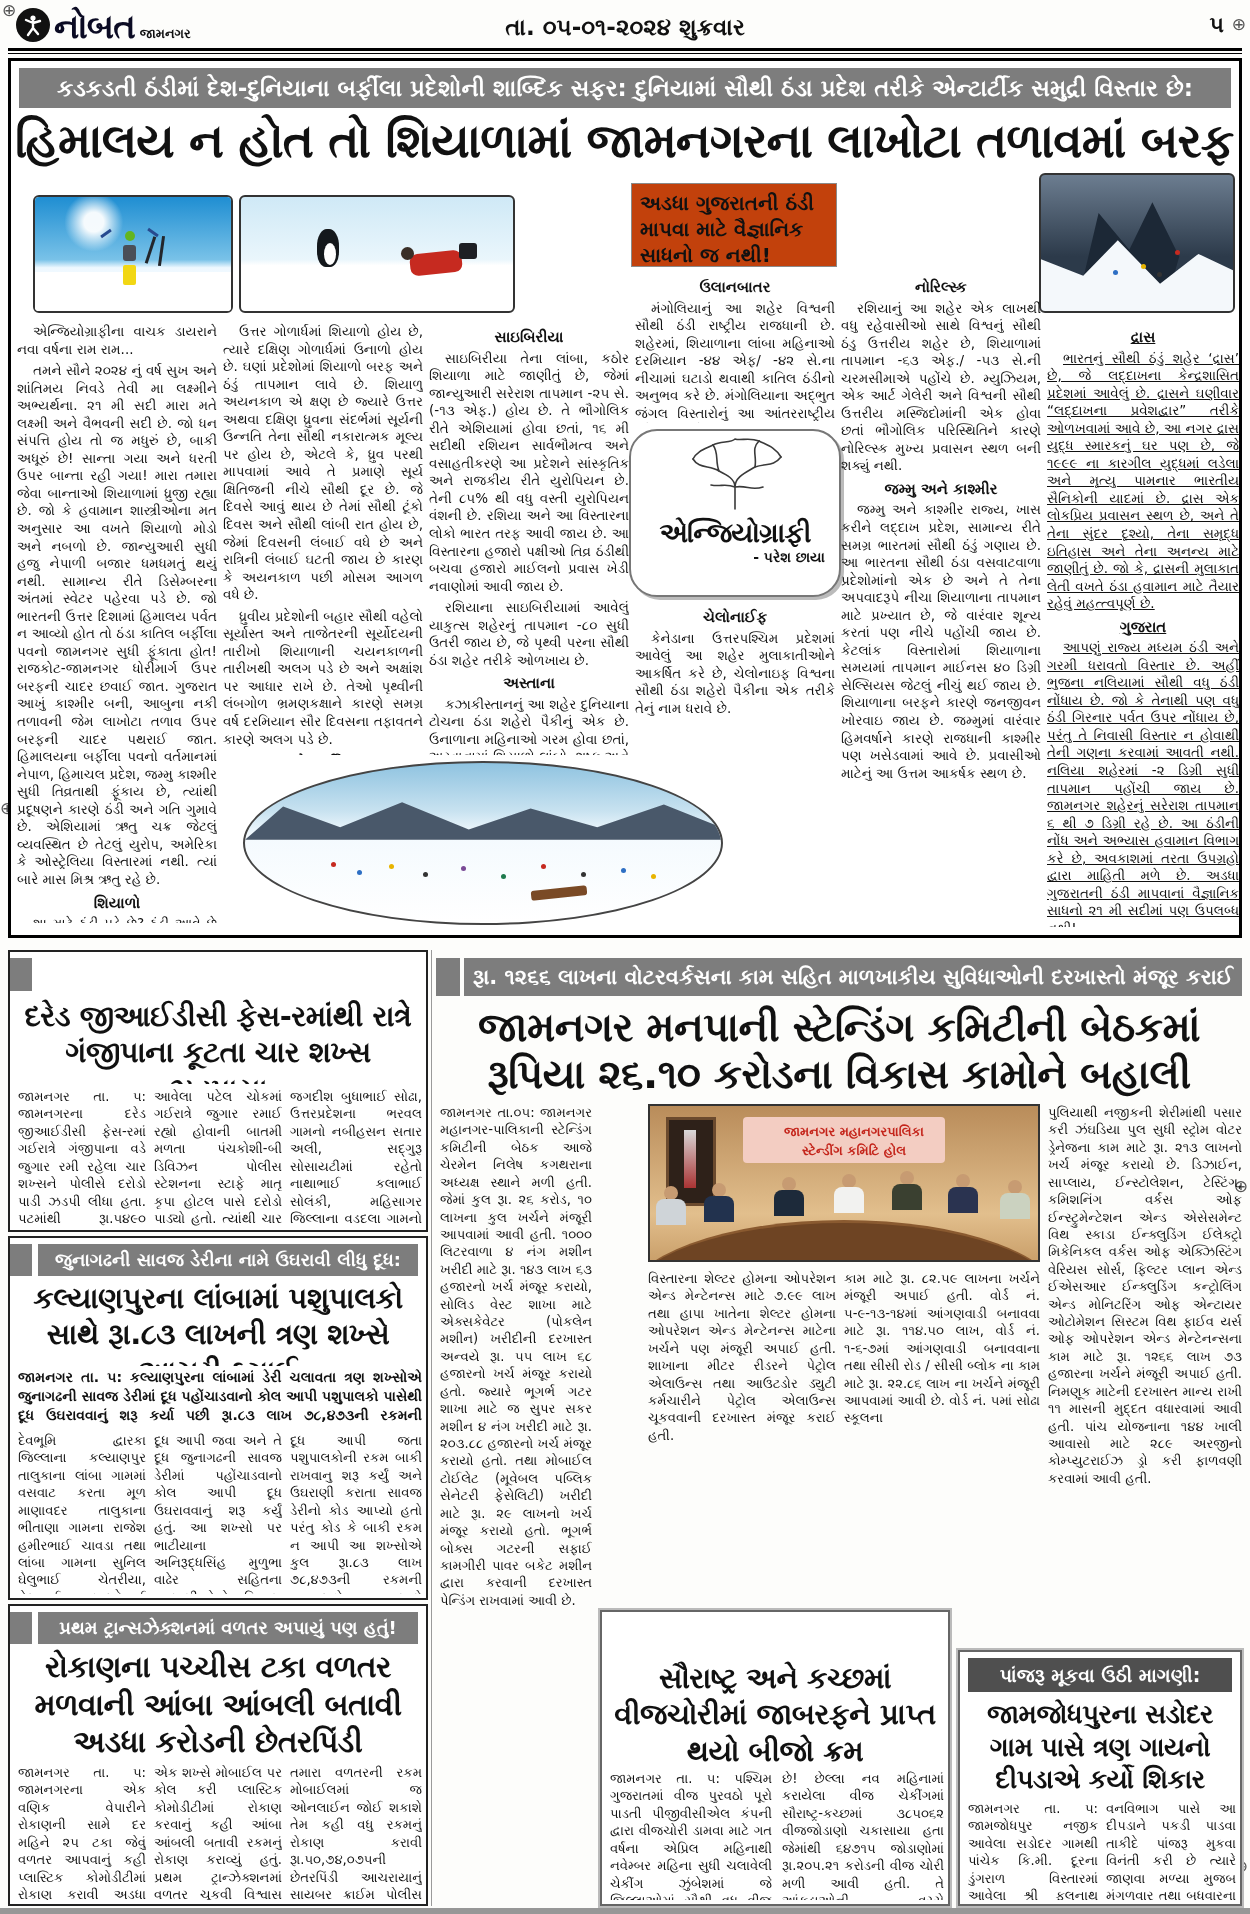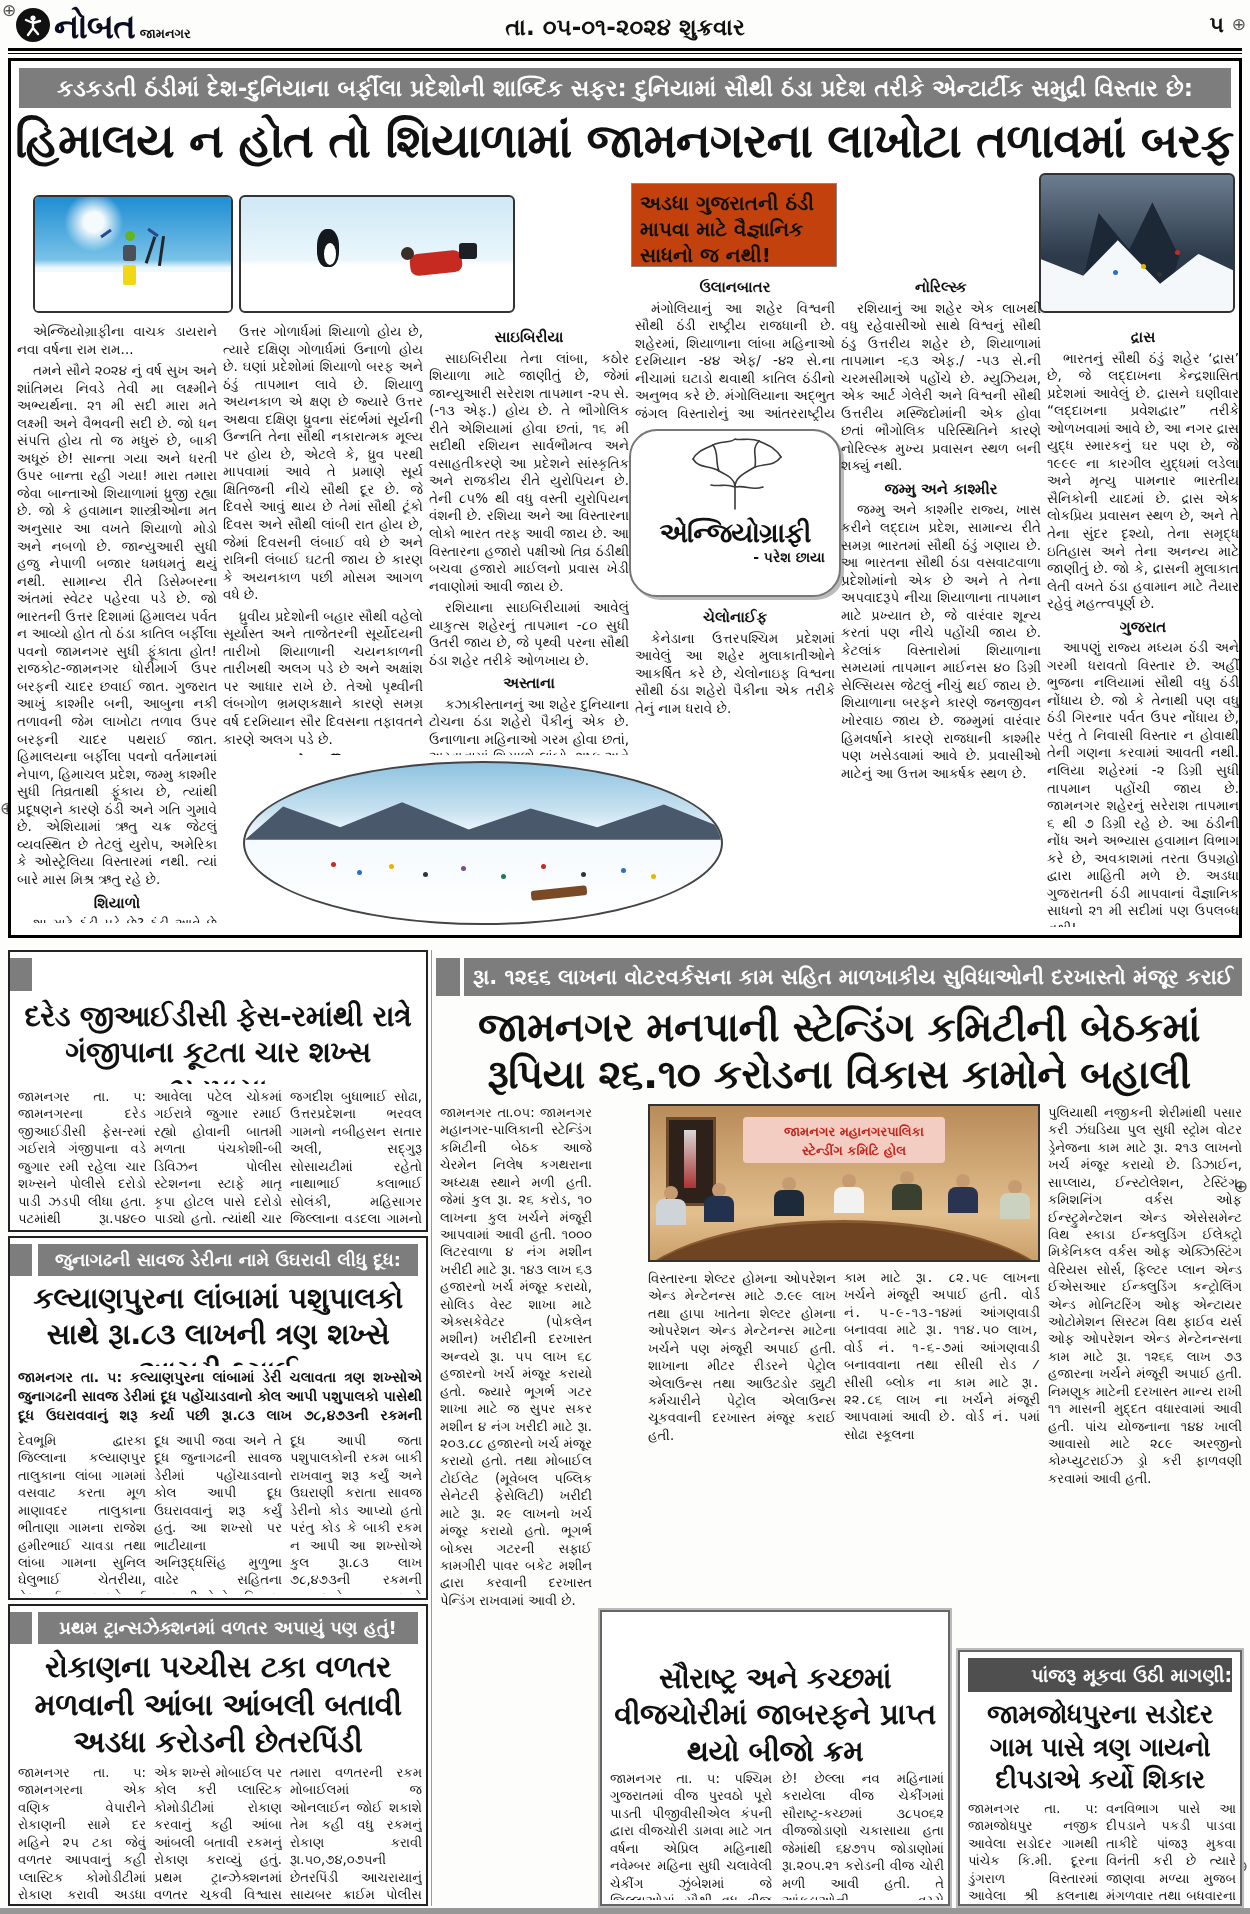--- a/index.html
+++ b/index.html
@@ -174,21 +174,21 @@
     <div class="fcol" style="left:624px;top:542px;width:200px;height:152px;">
         <h4 class="subhead" style="margin: 5px 0px 2px;">ચેલોનાઈફ</h4>
         <p class="para" style="margin: 0px 0px 4px;">કેનેડાના ઉત્તરપશ્ચિમ પ્રદેશમાં આવેલું આ શહેર મુલાકાતીઓને આકર્ષિત કરે છે, ચેલોનાઇફ વિશ્વના સૌથી ઠંડા શહેરો પૈકીના એક તરીકે તેનું નામ ધરાવે છે.</p>
       </div>
     <div class="fcol" style="left:830px;top:212px;width:200px;height:650px;">
         <h4 class="subhead" style="margin: 5px 0px 2px;">નોરિલ્સ્ક</h4>
         <p class="para" style="margin: 0px 0px 4px;">રશિયાનું આ શહેર એક લાખથી વધુ રહેવાસીઓ સાથે વિશ્વનું સૌથી ઠંડુ ઉત્તરીય શહેર છે, શિયાળામાં તાપમાન -૬૩ એફ./ -૫૩ સે.ની ચરમસીમાએ પહોંચે છે. મ્યુઝિયમ, એક આર્ટ ગેલેરી અને વિશ્વની સૌથી ઉત્તરીય મસ્જિદોમાંની એક હોવા છતાં ભૌગોલિક પરિસ્થિતિને કારણે નોરિલ્સ્ક મુખ્ય પ્રવાસન સ્થળ બની શક્યું નથી.</p>
         <h4 class="subhead" style="margin: 5px 0px 2px;">જમ્મુ અને કાશ્મીર</h4>
         <p class="para" style="margin: 0px 0px 4px;">જમ્મુ અને કાશ્મીર રાજ્ય, ખાસ કરીને લદ્દાખ પ્રદેશ, સામાન્ય રીતે સમગ્ર ભારતમાં સૌથી ઠંડું ગણાય છે. આ ભારતના સૌથી ઠંડા વસવાટવાળા પ્રદેશોમાંનો એક છે અને તે તેના અપવાદરૂપે નીચા શિયાળાના તાપમાન માટે પ્રખ્યાત છે, જે વારંવાર શૂન્ય કરતાં પણ નીચે પહોંચી જાય છે. કેટલાંક વિસ્તારોમાં શિયાળાના સમયમાં તાપમાન માઈનસ ૪૦ ડિગ્રી સેલ્સિયસ જેટલું નીચું થઈ જાય છે. શિયાળાના બરફને કારણે જનજીવન ખોરવાઇ જાય છે. જમ્મુમાં વારંવાર હિમવર્ષાને કારણે રાજધાની કાશ્મીર પણ ખસેડવામાં આવે છે. પ્રવાસીઓ માટેનું આ ઉત્તમ આકર્ષક સ્થળ છે.</p>
       </div>
-    <div class="fcol" style="left:1036px;top:262px;width:192px;height:604px;">
+    <div class="fcol" style="left:1036px;top:262px;width:192px;height:604px;text-decoration:underline;">
         <h4 class="subhead" style="margin: 5px 0px 2px;">દ્રાસ</h4>
         <p class="para" style="margin: 0px 0px 4px;">ભારતનું સૌથી ઠંડું શહેર ‘દ્રાસ’ છે, જે લદ્દાખના કેન્દ્રશાસિત પ્રદેશમાં આવેલું છે. દ્રાસને ઘણીવાર “લદ્દાખના પ્રવેશદ્વાર” તરીકે ઓળખવામાં આવે છે, આ નગર દ્રાસ યુદ્ધ સ્મારકનું ઘર પણ છે, જે ૧૯૯૯ ના કારગીલ યુદ્ધમાં લડેલા અને મૃત્યુ પામનાર ભારતીય સૈનિકોની યાદમાં છે. દ્રાસ એક લોકપ્રિય પ્રવાસન સ્થળ છે, અને તે તેના સુંદર દૃશ્યો, તેના સમૃદ્ધ ઇતિહાસ અને તેના અનન્ય માટે જાણીતું છે. જો કે, દ્રાસની મુલાકાત લેતી વખતે ઠંડા હવામાન માટે તૈયાર રહેવું મહત્ત્વપૂર્ણ છે.</p>
         <h4 class="subhead" style="margin: 5px 0px 2px;">ગુજરાત</h4>
         <p class="para" style="margin: 0px 0px 4px;">આપણું રાજ્ય મધ્યમ ઠંડી અને ગરમી ધરાવતો વિસ્તાર છે. અહીં ભુજના નલિયામાં સૌથી વધુ ઠંડી નોંધાય છે. જો કે તેનાથી પણ વધુ ઠંડી ગિરનાર પર્વત ઉપર નોંધાય છે, પરંતુ તે નિવાસી વિસ્તાર ન હોવાથી તેની ગણના કરવામાં આવતી નથી. નલિયા શહેરમાં -૨ ડિગ્રી સુધી તાપમાન પહોંચી જાય છે. જામનગર શહેરનું સરેરાશ તાપમાન ૬ થી ૭ ડિગ્રી રહે છે. આ ઠંડીની નોંધ અને અભ્યાસ હવામાન વિભાગ કરે છે, અવકાશમાં તરતા ઉપગ્રહો દ્વારા માહિતી મળે છે. અડધા ગુજરાતની ઠંડી માપવાનાં વૈજ્ઞાનિક સાધનો ૨૧ મી સદીમાં પણ ઉપલબ્ધ નથી!</p>
       </div>
   </section>
 
   <section class="abox" style="left:8px;top:950px;width:420px;height:282px;">
     <div class="kstub" style="left:0;top:6px;width:22px;height:33px;"></div>
     <div class="a-head" style="top:46px;height:86px;font-size:29px;">દરેડ જીઆઈડીસી ફેસ-રમાંથી રાત્રે ગંજીપાના કૂટતા ચાર શખ્સ ઝડપાયા</div>
@@ -254,31 +254,31 @@
         </div>
       <div class="person" style="left:348px;top:48%;">
           <span class="hd"></span>
           <span class="bd" style="background:#cbd2c0;"></span>
         </div>
       <div class="desk"></div>
     </div>
 
     <div class="bodycol" style="left:4px;top:154px;width:152px;height:796px;">જામનગર તા.૦૫: જામનગર મહાનગર-પાલિકાની સ્ટેન્ડિંગ કમિટીની બેઠક આજે ચેરમેન નિલેષ કગથરાના અધ્યક્ષ સ્થાને મળી હતી. જેમાં કુલ રૂા. ૨૬ કરોડ, ૧૦ લાખના કુલ ખર્ચને મંજૂરી આપવામાં આવી હતી. ૧૦૦૦ લિટરવાળા ૪ નંગ મશીન ખરીદી માટે રૂા. ૧૪૩ લાખ ૬૩ હજારનો ખર્ચ મંજૂર કરાયો, સોલિડ વેસ્ટ શાખા માટે એક્સકેવેટર (પોકલેન મશીન) ખરીદીની દરખાસ્ત અન્વયે રૂા. ૫૫ લાખ ૬૮ હજારનો ખર્ચ મંજૂર કરાયો હતો. જ્યારે ભૂગર્ભ ગટર શાખા માટે જ સુપર સકર મશીન ૪ નંગ ખરીદી માટે રૂા. ૨૦૩.૮૮ હજારનો ખર્ચ મંજૂર કરાયો હતો. તથા મોબાઈલ ટોઈલેટ (મૂવેબલ પબ્લિક સેનેટરી ફેસેલિટી) ખરીદી માટે રૂા. ૨૯ લાખનો ખર્ચ મંજૂર કરાયો હતો. ભૂગર્ભ બોક્સ ગટરની સફાઈ કામગીરી પાવર બકેટ મશીન દ્વારા કરવાની દરખાસ્ત પેન્ડિંગ રાખવામાં આવી છે.</div>
     <div class="bodycol" style="left:212px;top:320px;width:188px;height:326px;">વિસ્તારના શેલ્ટર હોમના ઓપરેશન એન્ડ મેન્ટેનન્સ માટે ૭.૯૯ લાખ તથા હાપા ખાતેના શેલ્ટર હોમના ઓપરેશન એન્ડ મેન્ટેનન્સ માટેના ખર્ચને પણ મંજૂરી અપાઈ હતી. શાખાના મીટર રીડરને પેટ્રોલ એલાઉન્સ તથા આઉટડોર ડ્યુટી કર્મચારીને પેટ્રોલ એલાઉન્સ ચૂકવવાની દરખાસ્ત મંજૂર કરાઈ હતી.</div>
-    <div class="bodycol" style="left:408px;top:320px;width:196px;height:326px;font-family:Liberation Mono, monospace;">કામ માટે રૂા. ૮૨.૫૯ લાખના ખર્ચને મંજૂરી અપાઈ હતી. વોર્ડ નં. ૫-૯-૧૩-૧૪માં આંગણવાડી બનાવવા માટે રૂા. ૧૧૪.૫૦ લાખ, વોર્ડ નં. ૧-૬-૭માં આંગણવાડી બનાવવાના તથા સીસી રોડ / સીસી બ્લોક ના કામ માટે રૂા. ૨૨.૮૬ લાખ ના ખર્ચને મંજૂરી આપવામાં આવી છે. વોર્ડ નં. ૫માં સોઢા સ્કૂલના</div>
+    <div class="bodycol" style="left:408px;top:320px;width:196px;height:326px;">કામ માટે રૂા. ૮૨.૫૯ લાખના ખર્ચને મંજૂરી અપાઈ હતી. વોર્ડ નં. ૫-૯-૧૩-૧૪માં આંગણવાડી બનાવવા માટે રૂા. ૧૧૪.૫૦ લાખ, વોર્ડ નં. ૧-૬-૭માં આંગણવાડી બનાવવાના તથા સીસી રોડ / સીસી બ્લોક ના કામ માટે રૂા. ૨૨.૮૬ લાખ ના ખર્ચને મંજૂરી આપવામાં આવી છે. વોર્ડ નં. ૫માં સોઢા સ્કૂલના</div>
     <div class="bodycol" style="left:612px;top:154px;width:194px;height:540px;">પુલિયાથી નજીકની શેરીમાંથી પસાર કરી ઝંઘડિયા પુલ સુધી સ્ટ્રોમ વોટર ડ્રેનેજના કામ માટે રૂા. ૨૧૩ લાખનો ખર્ચ મંજૂર કરાયો છે. ડિઝાઈન, સાપ્લાય, ઈન્સ્ટોલેશન, ટેસ્ટિંગ, કમિશનિંગ વર્કસ ઓફ ઈન્સ્ટ્રુમેન્ટેશન એન્ડ એસેસમેન્ટ વિથ સ્કાડા ઈન્ક્લુડિંગ ઈલેક્ટ્રો મિકેનિકલ વર્કસ ઓફ એક્ઝિસ્ટિંગ વેરિયસ સોર્સ, ફિલ્ટર પ્લાન એન્ડ ઈએસઆર ઈન્ક્લુડિંગ કન્ટ્રોલિંગ એન્ડ મોનિટરિંગ ઓફ એન્ટાયર ઓટોમેશન સિસ્ટમ વિથ ફાઈવ યર્સ ઓફ ઓપરેશન એન્ડ મેન્ટેનન્સના કામ માટે રૂા. ૧૨૬૬ લાખ ૭૩ હજારના ખર્ચને મંજૂરી અપાઈ હતી. નિમણૂક માટેની દરખાસ્ત માન્ય રાખી ૧૧ માસની મુદ્દત વધારવામાં આવી હતી. પાંચ યોજનાના ૧૪૪ ખાલી આવાસો માટે ૨૮૯ અરજીનો કોમ્પ્યુટરાઈઝ ડ્રો કરી ફાળવણી કરવામાં આવી હતી.</div>
   </section>
 
   <section class="abox grayframe" style="left:600px;top:1610px;width:350px;height:296px;">
     <div class="a-head" style="top:48px;height:106px;font-size:29px;">સૌરાષ્ટ્ર અને કચ્છમાં વીજચોરીમાં જાબરફને પ્રાપ્ત થયો બીજો ક્રમ</div>
     <div class="bodycol" style="left:8px;top:158px;width:162px;height:130px;">જામનગર તા. ૫: પશ્ચિમ ગુજરાતમાં વીજ પુરવઠો પૂરો પાડતી પીજીવીસીએલ કંપની દ્વારા વીજચોરી ડામવા માટે ગત વર્ષના એપ્રિલ મહિનાથી નવેમ્બર મહિના સુધી ચલાવેલી ચેકીંગ ઝુંબેશમાં જે જિલ્લાઓમાં સૌથી વધુ વીજ ચોરી ઝડપાઈ છે તેમાં સુરેન્દ્ર નગરે પ્રથમ ક્રમ અને જામનગરે બીજો ક્રમ પ્રાપ્ત કર્યો</div>
     <div class="bodycol" style="left:180px;top:158px;width:162px;height:130px;">છે! છેલ્લા નવ મહિનામાં કરાયેલા વીજ ચેકીંગમાં સૌરાષ્ટ્ર-કચ્છમાં ૩૮૫૦૬૨ વીજજોડાણો ચકાસાયા હતા જેમાંથી ૬૪૭૧૫ જોડાણોમાં રૂા.૨૦૫.૨૧ કરોડની વીજ ચોરી મળી આવી હતી. તે આંકડાઓની વચ્ચે વીજચોરીમાં સુરેન્દ્રનગર પ્રથમ ક્રમે આવ્યું છે અને જામનગરે બીજો ક્રમ પ્રાપ્ત કર્યો છે.</div>
   </section>
 
   <section class="abox grayframe" style="left:958px;top:1650px;width:284px;height:256px;">
-    <div class="kbar dark a-kick" style="left:8px;top:6px;height:34px;line-height:34px;font-size:19px;text-align:right;">પાંજરૂ મૂકવા ઉઠી માગણી:</div>
+    <div class="kbar dark a-kick" style="left:8px;top:6px;height:34px;line-height:34px;font-size:19px;">પાંજરૂ મૂકવા ઉઠી માગણી:</div>
     <div class="a-head" style="top:46px;height:96px;font-size:26px;">જામજોધપુરના સડોદર ગામ પાસે ત્રણ ગાયનો દીપડાએ કર્યો શિકાર</div>
     <div class="bodycol" style="left:8px;top:148px;width:130px;height:100px;">જામનગર તા. ૫: જામજોધપુર નજીક આવેલા સડોદર ગામથી પાંચેક કિ.મી. દૂરના ડુંગરાળ વિસ્તારમાં આવેલા શ્રી ફૂલનાથ મહાદેવ મંદિરની આજુબાજુમાં દીપડાએ દેખા દીધાની ચર્ચા ઉઠતા પશુપાલકો તથા ગ્રામજનોમાં ભય પ્રસર્યો છે. આ મંદિરના મહંત સુંદરનાથ બાપુએ</div>
     <div class="bodycol" style="left:146px;top:148px;width:130px;height:100px;">વનવિભાગ પાસે આ દીપડાને પકડી પાડવા તાકીદે પાંજરૂ મુકવા વિનંતી કરી છે ત્યારે જાણવા મળ્યા મુજબ મંગળવાર તથા બુધવારના બે દિવસો દરમિયાન રાત્રિના સમયે ત્રાટકેલા દીપડાએ ત્યાં બાંધવામાં આવેલી ત્રણ ગાયોનો શિકાર કર્યાનું પણ જાણવા મળી રહ્યું છે.</div>
   </section>
 
   <div class="botbar" style="top:1908px;"></div>
 </div>
 
 </body></html>

